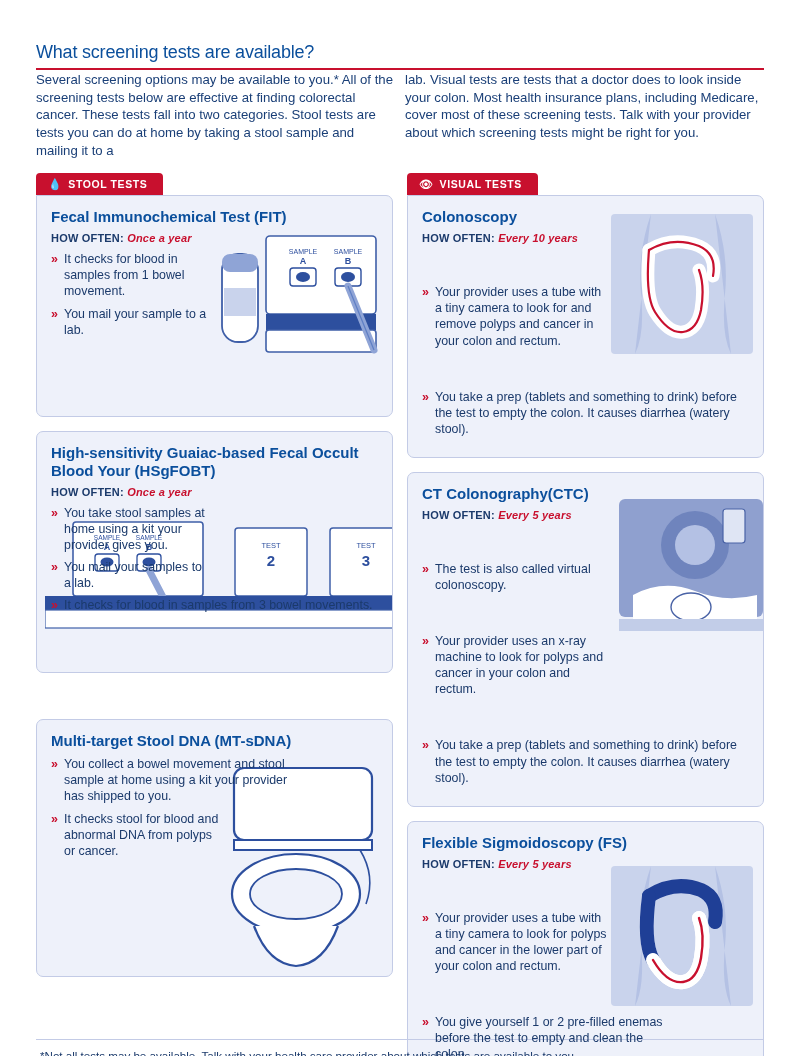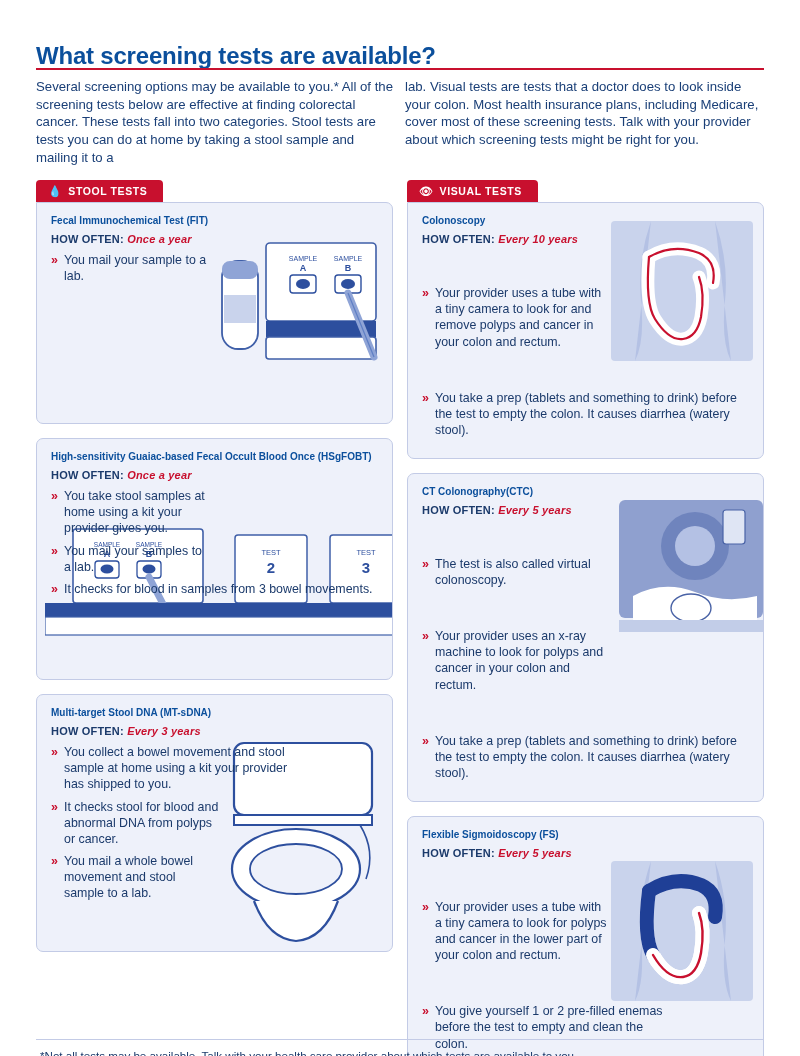--- a/index.html
+++ b/index.html
@@ -19,22 +19,22 @@
     padding: 0 36px;
   }
   .top-rule {
     position: absolute;
     left: 36px; right: 36px; top: 26px;
     height: 2px;
     background: #c8102e;
   }
   h1.section-title {
     margin-top: 42px;
-    font-size: 24px;
-    font-weight: bold;
+    font-size: 18px;
+    font-weight: normal;
     color: #0b4f9c;
     letter-spacing: -0.2px;
   }
   .intro {
     margin-top: 8px;
     display: flex;
     gap: 10px;
     font-size: 13.2px;
     line-height: 1.34;
     color: #1a3f77;
@@ -67,21 +67,21 @@
     background: #eef1fa;
     border: 1px solid #c3cbe6;
     border-radius: 7px;
     padding: 12px 14px 14px 14px;
     position: relative;
     overflow: hidden;
   }
   .card.joined { border-top-left-radius: 0; }
 
   .card h2 {
-    font-size: 10px;
+    font-size: 15px;
     font-weight: bold;
     color: #0b4f9c;
     line-height: 1.18;
     margin-bottom: 6px;
     position: relative;
     z-index: 3;
   }
   .howoften {
     font-size: 11px;
     font-weight: bold;
@@ -187,20 +187,21 @@
             <rect x="24" y="36" width="36" height="18" rx="8" fill="#8fa4d6"></rect>
             <rect x="26" y="70" width="32" height="28" fill="#c9d3ec"></rect>
           </svg>
 
           <h2>Fecal Immunochemical Test (FIT)</h2>
           <div class="howoften">
             <span>HOW OFTEN:</span>
             <span class="val">Once a year</span>
           </div>
           <ul class="bullets narrow">
+            <li>It checks for blood in samples from 1 bowel movement.</li>
             <li>You mail your sample to a lab.</li>
           </ul>
         </div>
       </div>
 
       <div class="card" style="min-height:242px;">
 
         <svg class="art" style="left:8px; bottom:34px;" width="360" height="120" viewBox="0 0 360 120">
           <rect x="190" y="10" width="72" height="68" rx="3" fill="#ffffff" stroke="#3f5fa8" stroke-width="1.5"></rect>
           <text x="226" y="30" font-size="7.5" fill="#2d4f9e" font-family="Liberation Sans, sans-serif" text-anchor="middle">TEST</text>
@@ -215,52 +216,47 @@
           <ellipse cx="62" cy="44" rx="6.5" ry="4.5" fill="#2d4f9e"></ellipse>
           <text x="104" y="22" font-size="6.5" fill="#2d4f9e" font-family="Liberation Sans, sans-serif" text-anchor="middle">SAMPLE</text>
           <text x="104" y="32" font-size="9" font-weight="bold" fill="#2d4f9e" font-family="Liberation Sans, sans-serif" text-anchor="middle">B</text>
           <rect x="92" y="36" width="24" height="17" rx="3" fill="#ffffff" stroke="#2d4f9e" stroke-width="1.3"></rect>
           <ellipse cx="104" cy="44" rx="6.5" ry="4.5" fill="#2d4f9e"></ellipse>
           <path d="M104 52 L132 106" stroke="#8fa4d6" stroke-width="7" stroke-linecap="round"></path>
           <rect x="0" y="78" width="360" height="14" fill="#2d4f9e"></rect>
           <rect x="0" y="92" width="360" height="18" fill="#ffffff" stroke="#3f5fa8" stroke-width="1.2"></rect>
         </svg>
 
-        <h2>High-sensitivity Guaiac-based Fecal Occult Blood Once (HSgFOBT)</h2>
+        <h2>High-sensitivity Guaiac-based Fecal Occult Blood Your (HSgFOBT)</h2>
         <div class="howoften">
           <span>HOW OFTEN:</span>
           <span class="val">Once a year</span>
         </div>
         <ul class="bullets narrow-2">
           <li>You take stool samples at home using a kit your provider gives you.</li>
           <li>You mail your samples to a lab.</li>
           <li class="wide-last">It checks for blood in samples from 3 bowel movements.</li>
         </ul>
       </div>
 
-      <div class="card" style="min-height:258px;">
+      <div class="card" style="min-height:258px;margin-top:32px;">
 
         <svg class="art" style="right:2px; top:42px;" width="180" height="210" viewBox="0 0 180 210">
           <path d="M34 6 h118 a10 10 0 0 1 10 10 v52 a10 10 0 0 1 -10 10 h-118 a10 10 0 0 1 -10 -10 v-52 a10 10 0 0 1 10 -10 z" fill="#ffffff" stroke="#2d4f9e" stroke-width="2.2"></path>
           <path d="M24 78 h138 v10 h-138 z" fill="#ffffff" stroke="#2d4f9e" stroke-width="2"></path>
           <ellipse cx="86" cy="132" rx="64" ry="40" fill="#ffffff" stroke="#2d4f9e" stroke-width="2.2"></ellipse>
           <ellipse cx="86" cy="132" rx="46" ry="25" fill="#eef1fa" stroke="#2d4f9e" stroke-width="1.8"></ellipse>
           <path d="M44 164 q14 38 42 40 q28 -2 42 -40" fill="#ffffff" stroke="#2d4f9e" stroke-width="2.2"></path>
           <path d="M150 88 q16 26 6 54" fill="none" stroke="#2d4f9e" stroke-width="1.6"></path>
         </svg>
 
         <h2>Multi-target Stool DNA (MT-sDNA)</h2>
-        <div class="howoften">
-          <span>HOW OFTEN:</span>
-          <span class="val">Every 3 years</span>
-        </div>
         <ul class="bullets narrow-3">
           <li>You collect a bowel movement and stool sample at home using a kit your provider has shipped to you.</li>
           <li style="max-width:175px;">It checks stool for  blood and abnormal DNA from polyps or cancer.</li>
-          <li style="max-width:160px;">You mail a whole bowel movement and stool sample to a lab.</li>
         </ul>
       </div>
     </div>
 
     <div class="col">
 
       <div>
         <div class="tab-row">
           <div class="tab">
             <span class="tab-ico">👁</span>

